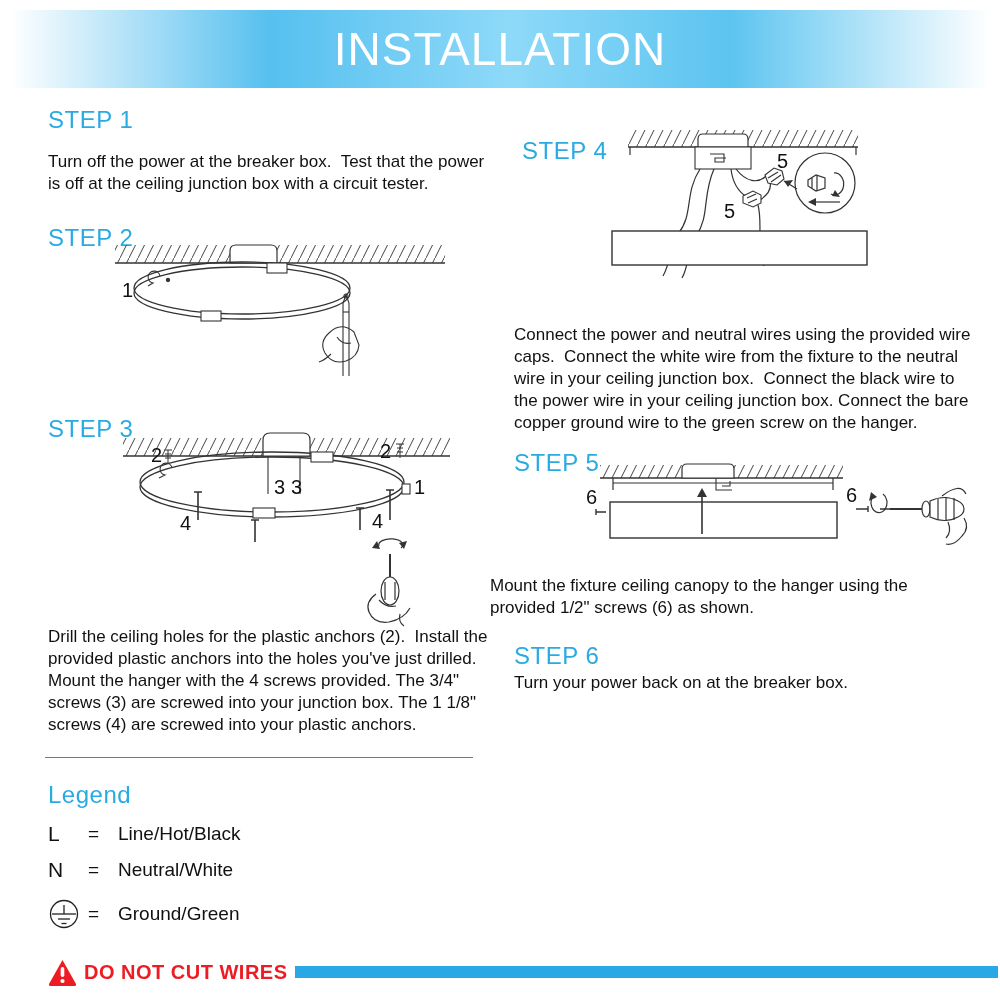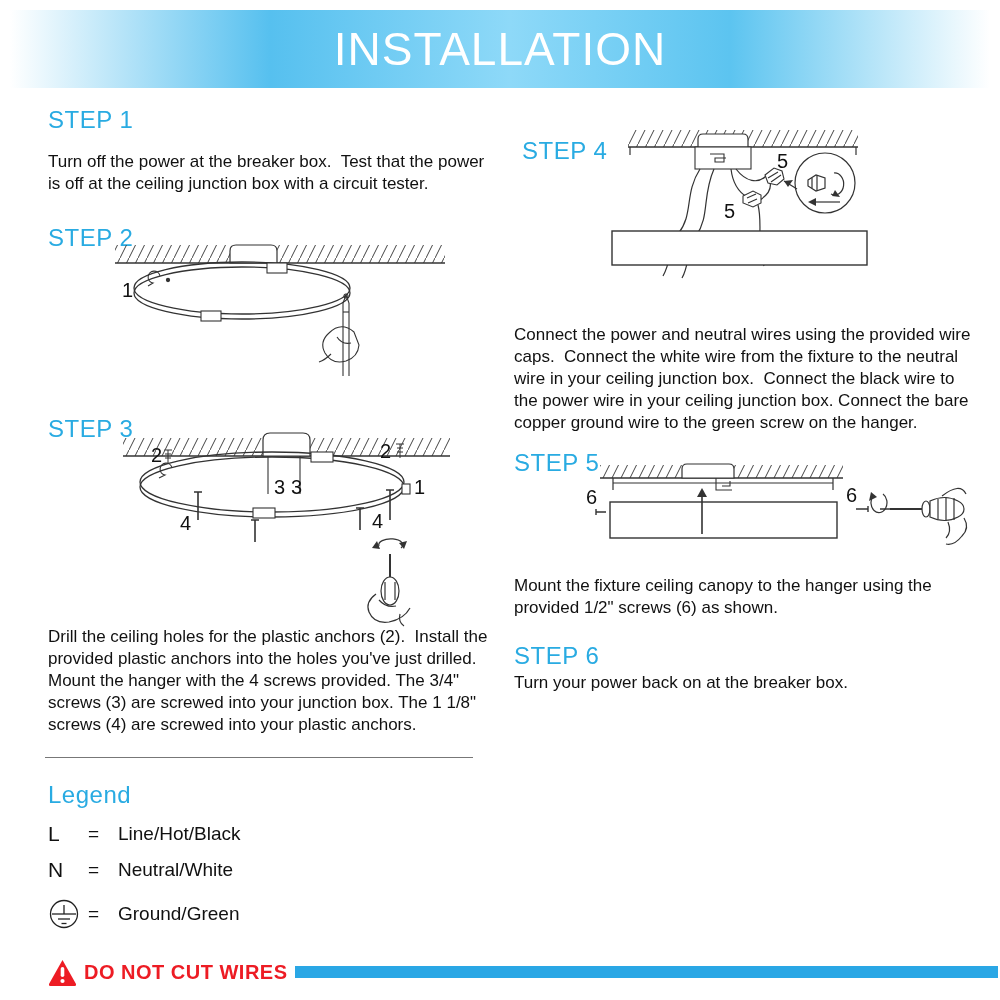--- a/index.html
+++ b/index.html
@@ -222,21 +222,21 @@
       <path d="M418,39 q15,-7 28,0 q6,3 6,8 q0,5 -6,8 q-13,7 -28,0 z" fill="#fff"></path>
       <line x1="426" y1="37" x2="426" y2="57"></line>
       <line x1="434" y1="35" x2="434" y2="59"></line>
       <line x1="442" y1="36" x2="442" y2="58"></line>
       <path d="M430,34 q18,-14 24,-2"></path>
       <path d="M452,56 q6,10 -2,18 q-8,10 -16,8"></path>
       <path d="M436,60 q4,10 -2,16"></path>
     </g>
   </svg>
 
-  <div class="body-p" style="left:514px;top:575px;width:458px;">Mount the fixture ceiling canopy to the hanger using the provided 1/2" screws (6) as shown.</div>
+  <div class="body-p" style="left:490px;top:575px;width:458px;">Mount the fixture ceiling canopy to the hanger using the provided 1/2" screws (6) as shown.</div>
 
   <div class="step-h" style="left:514px;top:642px;">STEP 6</div>
   <div class="body-p" style="left:514px;top:672px;width:458px;">Turn your power back on at the breaker box.</div>
 
   <div class="footer">
     <span style="display:inline-block;width:29px;height:27px;">
       <svg width="29" height="27" viewBox="0 0 29 27">
         <path d="M14.5,1 L28,25 a1.5,1.5 0 0 1 -1.3,2 H2.3 A1.5,1.5 0 0 1 1,25 Z" fill="#ED1C24"></path>
         <rect x="12.7" y="8" width="3.6" height="10" rx="1.8" fill="#fff"></rect>
         <circle cx="14.5" cy="22" r="2.1" fill="#fff"></circle>

